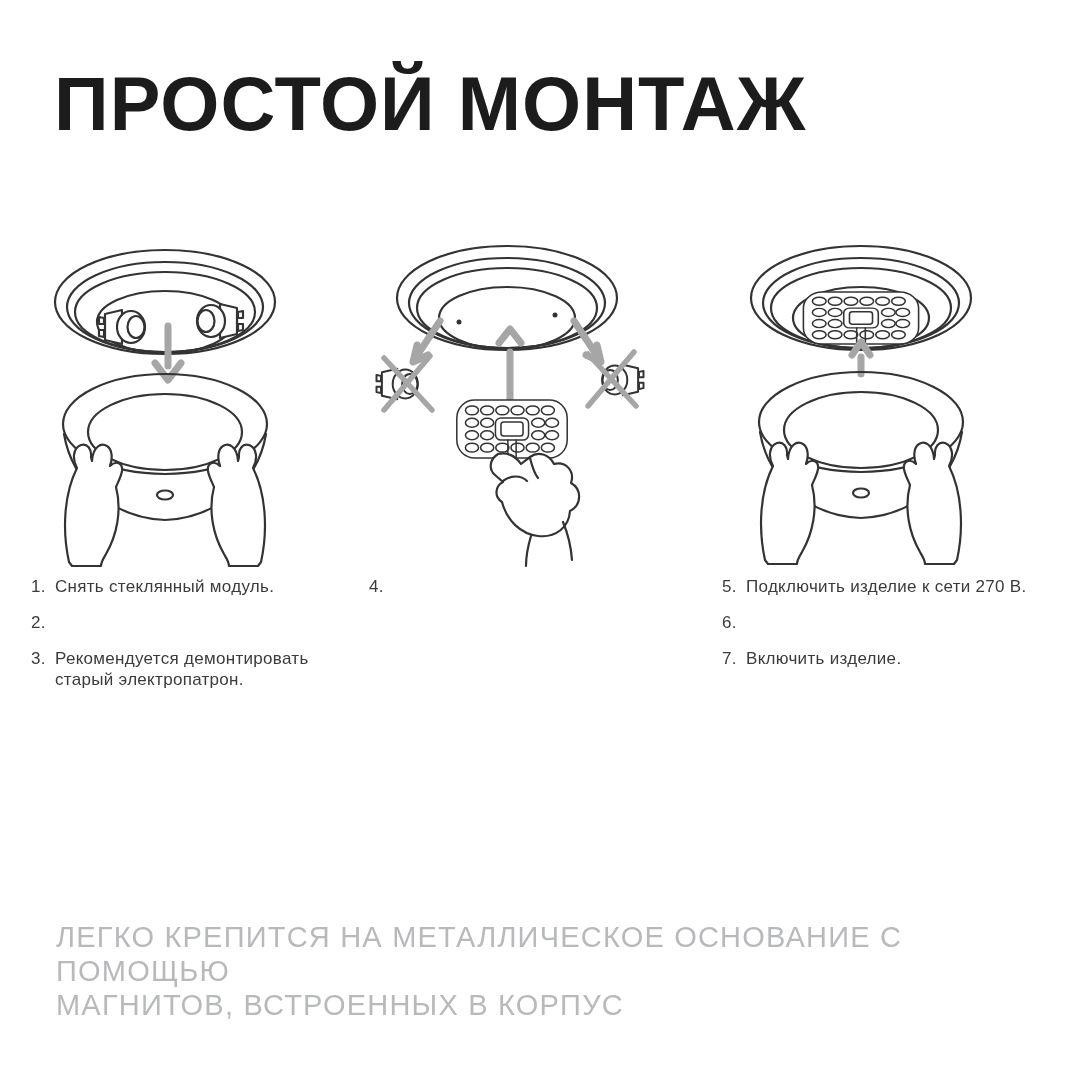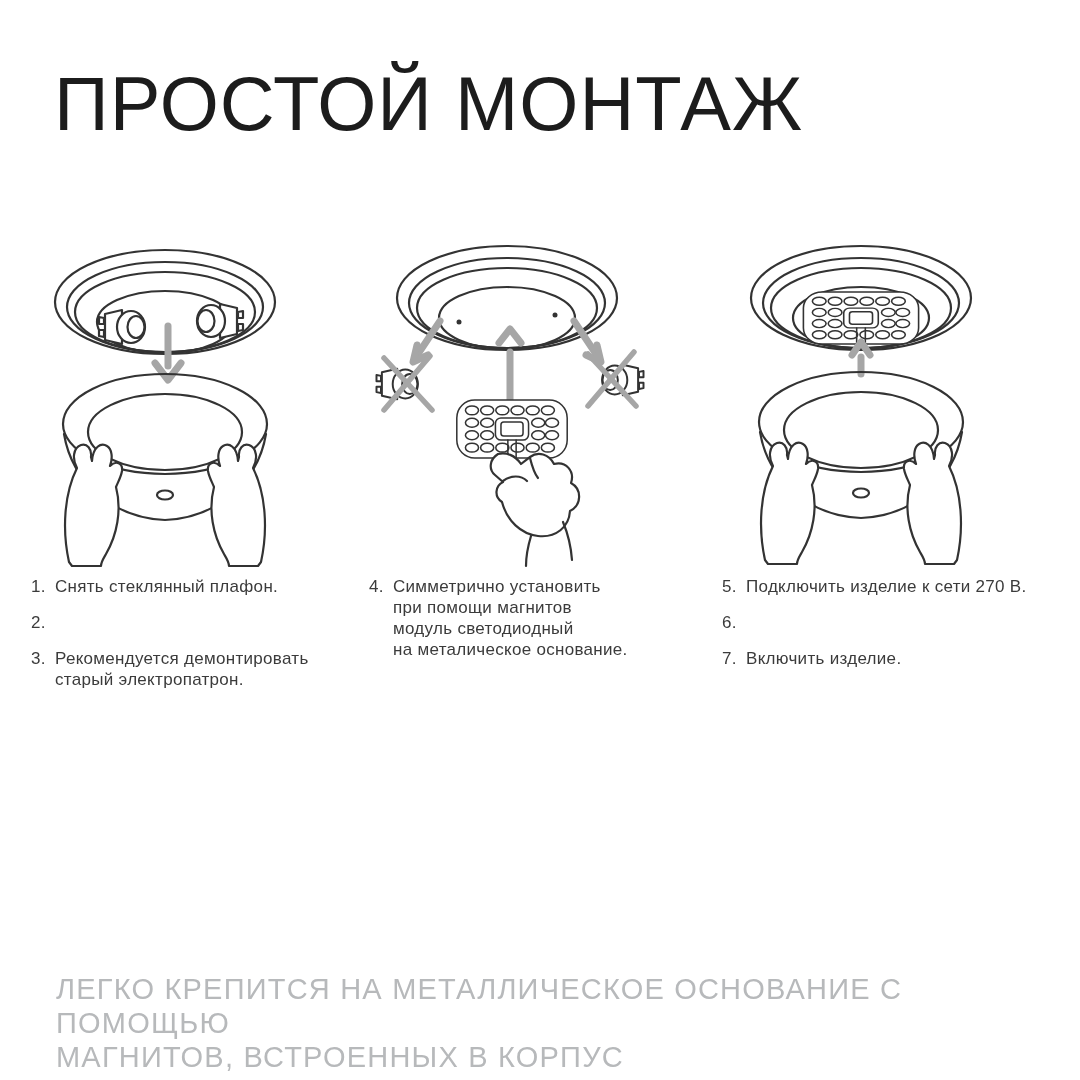--- a/index.html
+++ b/index.html
@@ -4,38 +4,38 @@
 <style>
   html,body { margin:0; padding:0; background:#ffffff; }
   .page {
     position:relative; width:1080px; height:1080px;
     background:#ffffff; overflow:hidden;
     font-family:"Liberation Sans", sans-serif;
     color:#3b3b3b;
   }
   .title {
     position:absolute; left:54px; top:64px; margin:0;
-    font-size:76px; line-height:80px; font-weight:400;
+    font-size:76px; line-height:80px; font-weight:700;
     letter-spacing:1px; color:#1c1c1c; white-space:nowrap;
   }
   .illo { position:absolute; }
   #illo-1 { left:35px;  top:226px; }
   #illo-2 { left:360px; top:226px; }
   #illo-3 { left:722px; top:226px; }
 
   .steps-col { position:absolute; top:576px; }
   #col-1 { left:31px;  width:335px; }
   #col-2 { left:369px; width:335px; }
   #col-3 { left:722px; width:345px; }
   .step { display:flex; margin-bottom:15px; font-size:17px; line-height:21px; letter-spacing:0.3px; color:#3b3b3b; }
   .step .num { flex:0 0 24px; }
   .step .txt { white-space:pre-wrap; }
 
   .footer {
-    position:absolute; left:56px; top:972px; width:980px;
+    position:absolute; left:56px; top:920px; width:980px;
     font-size:29px; line-height:34px; letter-spacing:1.2px;
     color:#b7b9bb; white-space:pre-wrap;
   }
   svg { display:block; }
 </style>
 </head>
 <body>
 
 <div class="page">
 
@@ -157,39 +157,35 @@
         <path d="M 139 148 L 139 131"></path>
         <path d="M 130 129 L 139 116 L 148 129"></path>
       </g>
       <use href="#dome-hands" transform="translate(139,196)"></use>
     </g>
   </svg>
 
   <div class="steps-col" id="col-1">
     <div class="step">
       <span class="num">1.</span>
-      <span class="txt">Снять стеклянный плафон.</span>
+      <span class="txt">Снять стеклянный модуль.</span>
     </div>
     <div class="step">
       <span class="num">2.</span>
     </div>
     <div class="step">
       <span class="num">3.</span>
       <span class="txt">Рекомендуется демонтировать
 старый электропатрон.</span>
     </div>
   </div>
 
   <div class="steps-col" id="col-2">
     <div class="step">
       <span class="num">4.</span>
-      <span class="txt">Симметрично установить
-при помощи магнитов
-модуль светодиодный
-на металическое основание.</span>
     </div>
   </div>
 
   <div class="steps-col" id="col-3">
     <div class="step">
       <span class="num">5.</span>
       <span class="txt">Подключить изделие к сети 270 В.</span>
     </div>
     <div class="step">
       <span class="num">6.</span>

